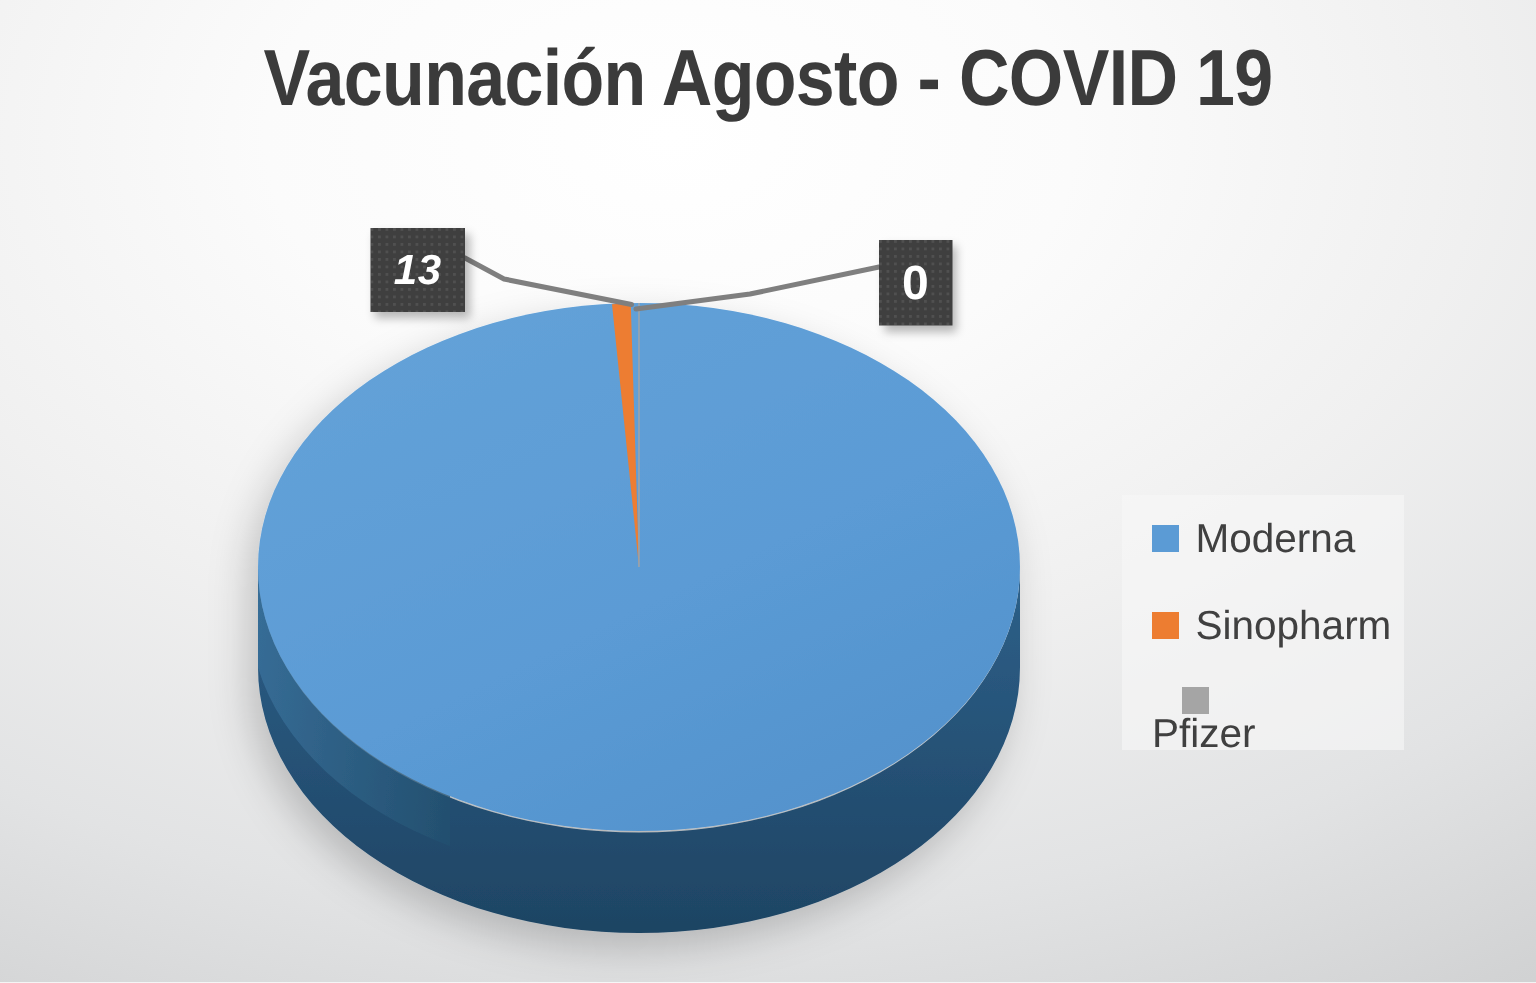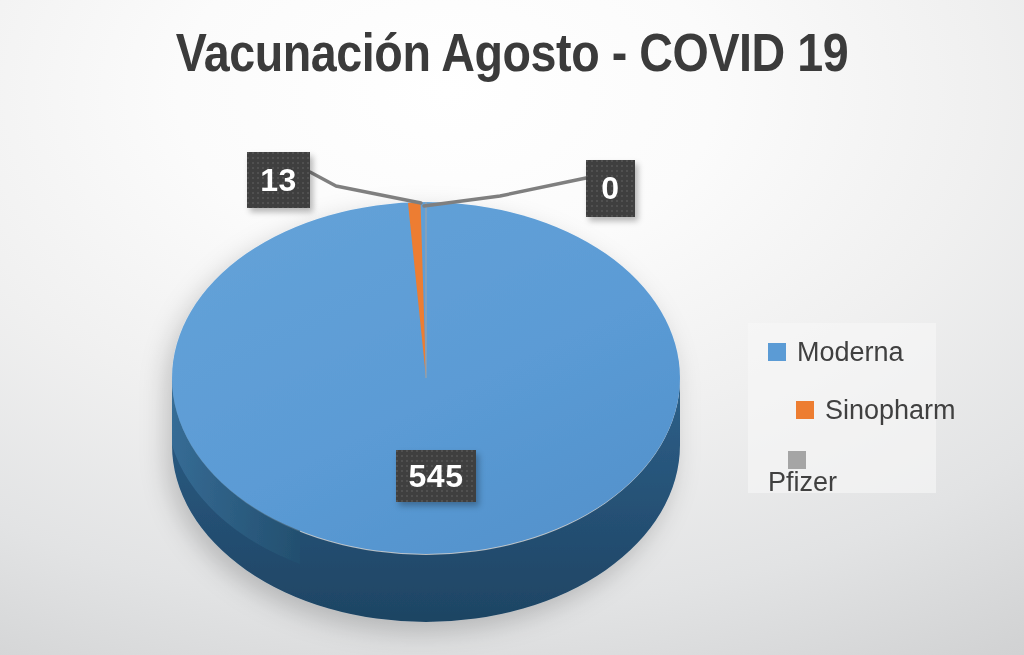--- a/index.html
+++ b/index.html
@@ -71,58 +71,59 @@
     justify-content: center;
     box-shadow: 3px 4px 6px rgba(0,0,0,0.28);
     letter-spacing: 0.5px;
     user-select: none;
   }
   #label-sinopharm {
     left: 247px;
     top: 152px;
     width: 63px;
     height: 56px;
-    font-size: 32px;
+    font-size: 28px;
+    font-style: italic;
   }
   #label-pfizer {
     left: 586px;
     top: 160px;
     width: 49px;
     height: 57px;
     font-size: 32px;
   }
   #label-moderna {
     left: 396px;
     top: 450px;
     width: 80px;
     height: 52px;
     font-size: 32px;
   }
 
   
   #legend {
     position: absolute;
     left: 748px;
-    top: 323px;
+    top: 330px;
     width: 188px;
     height: 170px;
     background: rgba(247,247,247,0.62);
     padding: 0;
     box-sizing: border-box;
     text-align: center;
   }
   .legend-item {
     position: absolute;
     left: 20px;
     display: flex;
     align-items: center;
     height: 30px;
   }
   .legend-item:nth-of-type(1) { top: 14px; }
-  .legend-item:nth-of-type(2) { top: 72px; margin-left: 28px; }
+  .legend-item:nth-of-type(2) { top: 72px; }
   .legend-item:nth-of-type(3) { top: 128px; flex-direction: column; }
 
   .legend-swatch {
     width: 18px;
     height: 18px;
     margin-right: 11px;
     flex: 0 0 auto;
   }
   .legend-label {
     font-family: "Liberation Sans", sans-serif;
@@ -187,21 +188,20 @@
       </g>
 
       <polyline points="310,172 336,186 421,203" fill="none" stroke="#7F7F7F" stroke-width="3.4" stroke-linecap="round" stroke-linejoin="round"></polyline>
       <polyline points="586,178 500,196 424,206" fill="none" stroke="#7F7F7F" stroke-width="3.4" stroke-linecap="round" stroke-linejoin="round"></polyline>
     </svg>
 
     <div class="data-label" id="label-sinopharm">13</div>
 
     <div class="data-label" id="label-pfizer">0</div>
 
-    <div class="data-label" id="label-moderna">545</div>
 
     <div id="legend">
 
       <div class="legend-item">
         <span class="legend-swatch" style="background-color: rgb(91, 155, 213);"></span>
         <span class="legend-label">Moderna</span>
       </div>
 
       <div class="legend-item">
         <span class="legend-swatch" style="background-color: rgb(237, 125, 49);"></span>

